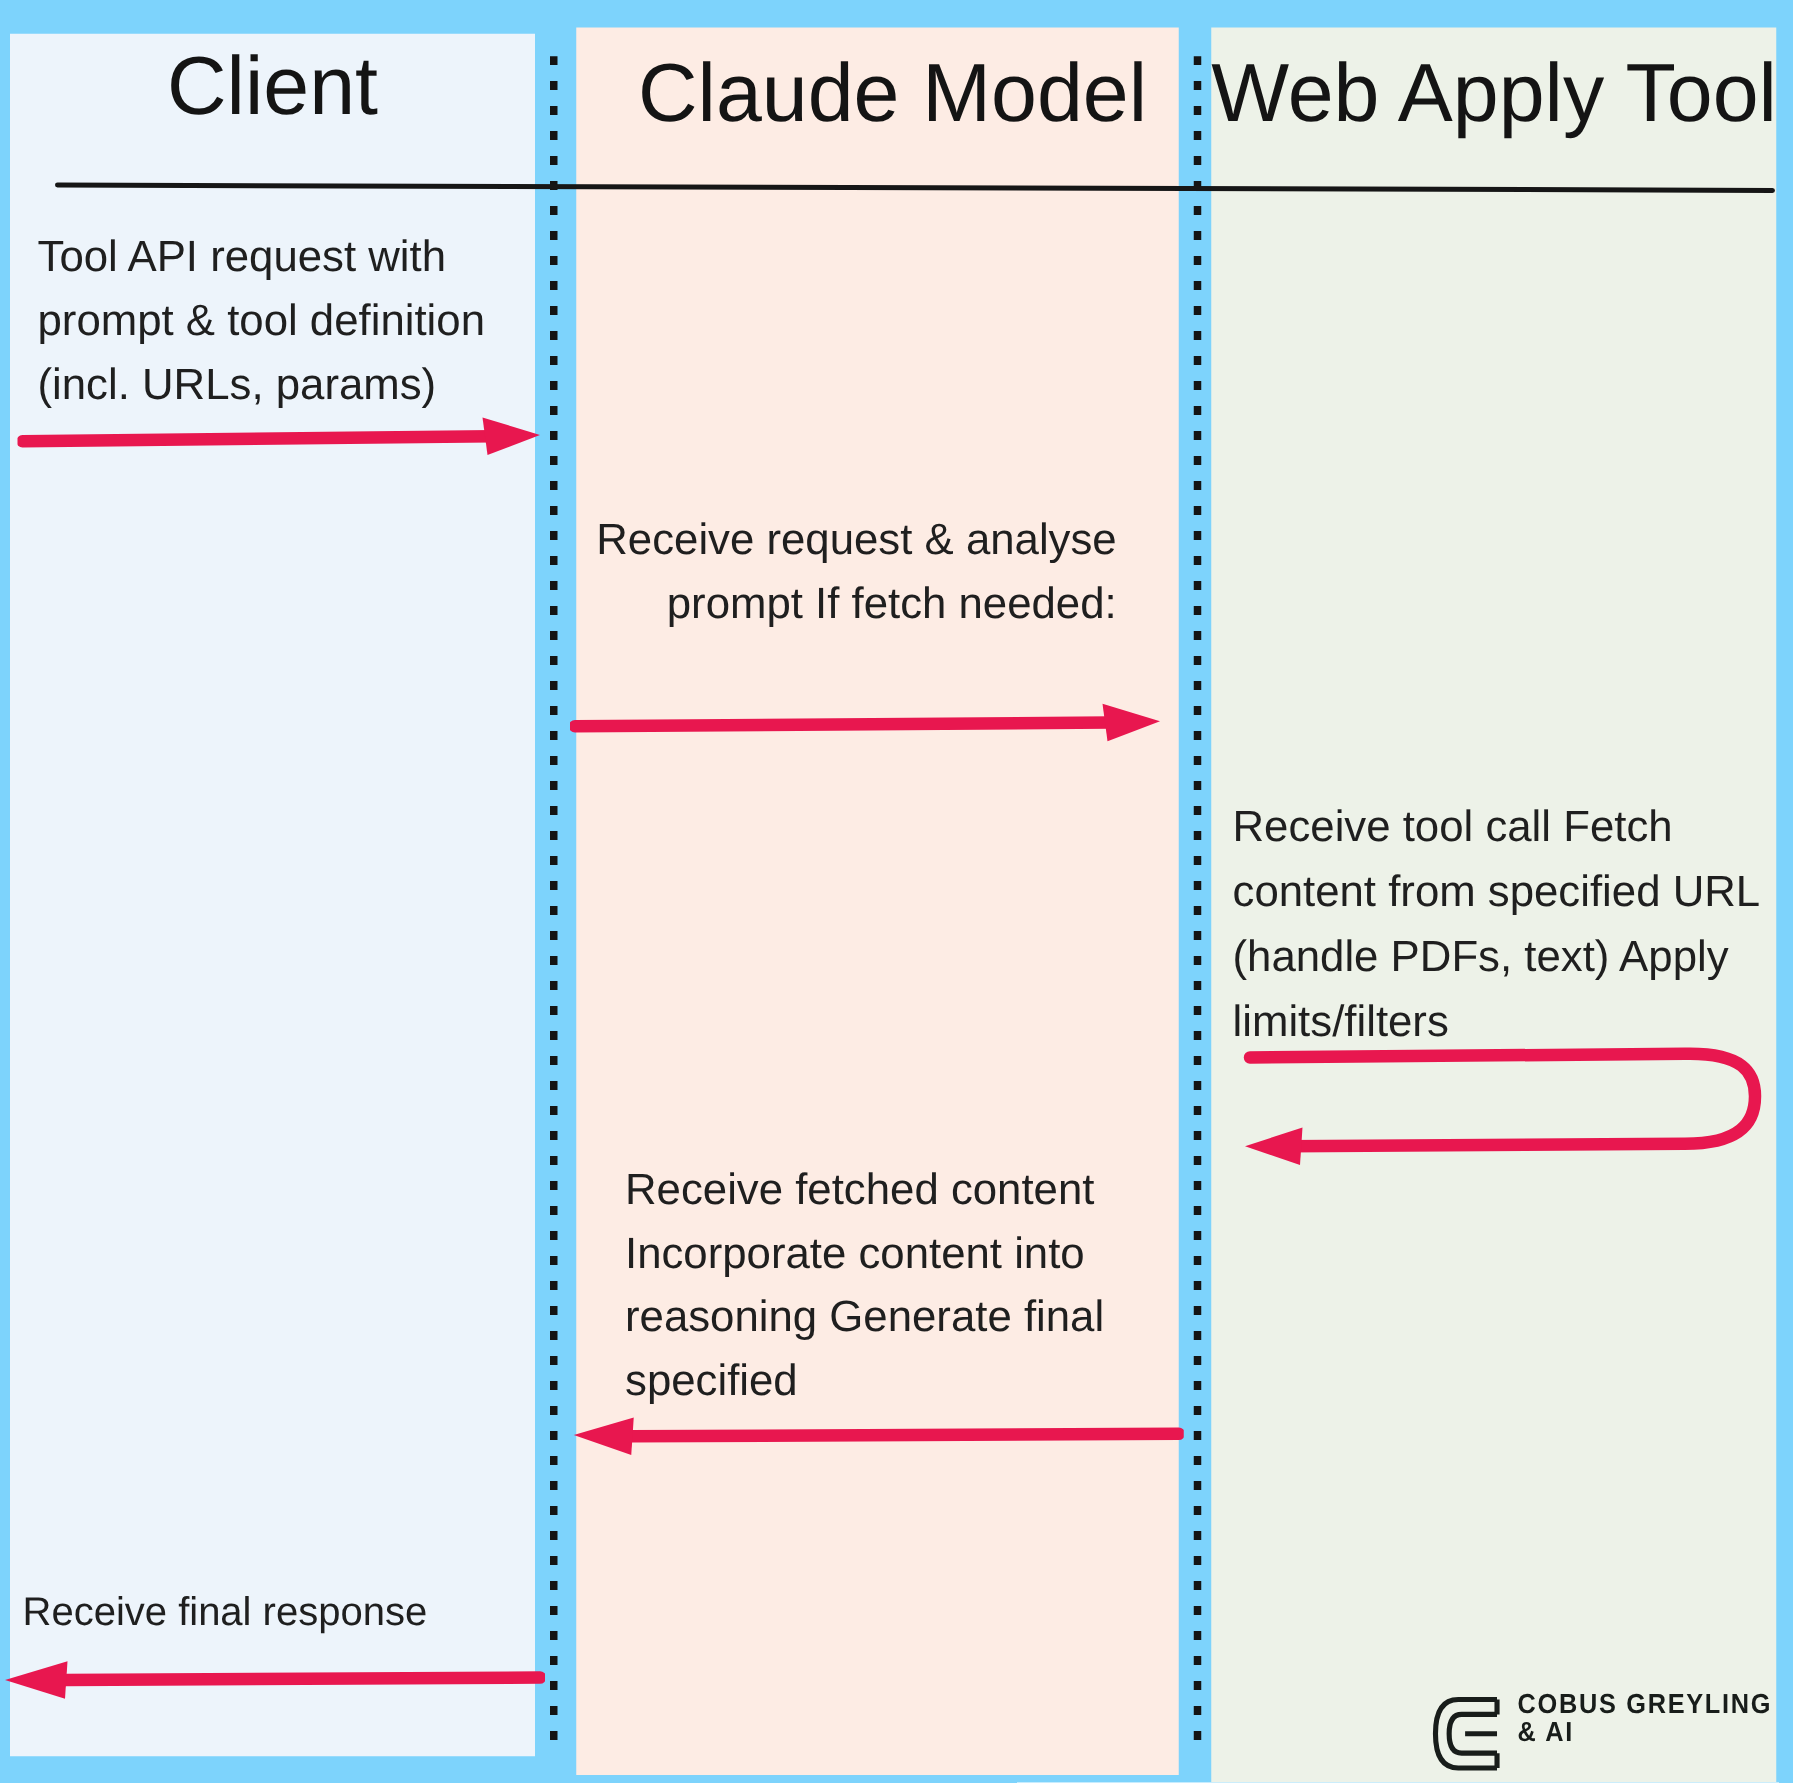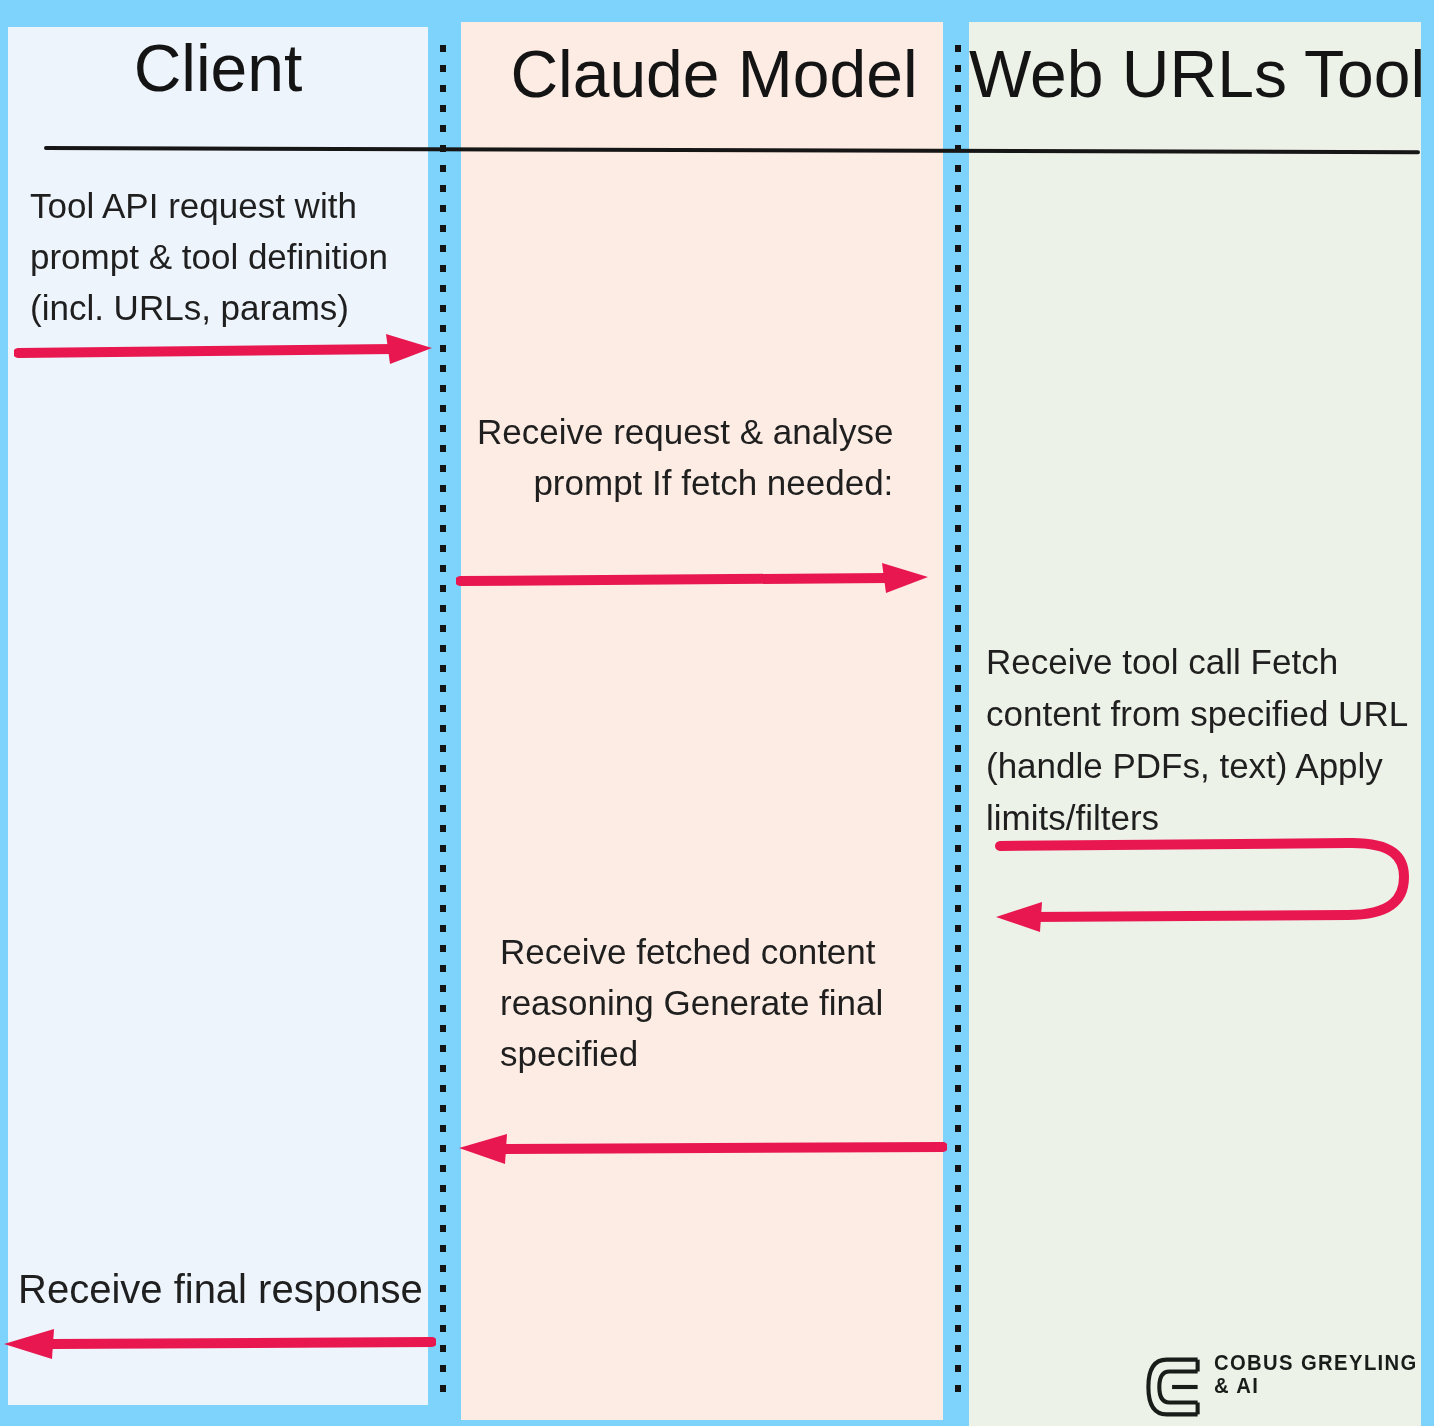--- a/index.html
+++ b/index.html
@@ -38,21 +38,21 @@
     background:#161616;border-radius:2px;
     transform:rotate(0.18deg);transform-origin:left center;
   }
 
   .msg{position:absolute;font-size:35px;line-height:51px;color:#1f1f1f;white-space:nowrap;}
   .msg .ln{display:block;}
   .msg-1{left:30px;top:180px;}
   .msg-2{left:477px;top:406px;text-align:right;}
   .msg-3{left:986px;top:636px;line-height:52px;}
   .msg-4{left:500px;top:926px;}
-  .msg-5{left:18px;top:1262px;font-size:40px;line-height:54px;}
+  .msg-5{left:18px;top:1262px;font-size:32px;line-height:54px;}
 
   .arrow{position:absolute;}
   .arrow svg{display:block;}
 
   .logo{
     position:absolute;left:1142px;top:1352px;width:286px;height:72px;
     display:flex;align-items:flex-start;color:#181d1a;
   }
   .logo-mark{width:62px;height:70px;flex:0 0 auto;}
   .logo-text{margin-left:10px;font-weight:700;letter-spacing:1.5px;line-height:1.04;
@@ -66,21 +66,21 @@
 
   <div class="lane lane-client"></div>
   <div class="lane lane-claude"></div>
   <div class="lane lane-fetch"></div>
 
   <div class="lifeline lifeline-1"></div>
   <div class="lifeline lifeline-2"></div>
 
   <div class="lane-header hd-client">Client</div>
   <div class="lane-header hd-claude">Claude Model</div>
-  <div class="lane-header hd-fetch">Web URLs Tool</div>
+  <div class="lane-header hd-fetch">Web Apply Tool</div>
 
   <div class="rule"></div>
 
   <div class="msg msg-1">
     <span class="ln">Tool API request with</span>
     <span class="ln">prompt &amp; tool definition</span>
     <span class="ln">(incl. URLs, params)</span>
   </div>
   <div class="arrow" style="left:14px;top:333px;">
     <svg width="420" height="36" viewBox="0 0 420 36">
@@ -108,20 +108,21 @@
   </div>
   <div class="arrow" style="left:992px;top:832px;">
     <svg width="422" height="104" viewBox="0 0 422 104">
       <path d="M 8,14 L 356,11 C 402,10 412,26 412,45 C 412,66 400,83 356,83 L 38,85" fill="none" stroke="#e8174f" stroke-width="10" stroke-linecap="round"></path>
       <polygon points="4,85 50,70 48,100" fill="#e8174f"></polygon>
     </svg>
   </div>
 
   <div class="msg msg-4">
     <span class="ln">Receive fetched content</span>
+    <span class="ln">Incorporate content into</span>
     <span class="ln">reasoning Generate final</span>
     <span class="ln">specified</span>
   </div>
   <div class="arrow" style="left:455px;top:1131px;">
     <svg width="492" height="36" viewBox="0 0 492 36">
       <line x1="488" y1="16" x2="50" y2="18" stroke="#e8174f" stroke-width="10" stroke-linecap="round"></line>
       <polygon points="4,17 52,3 50,33" fill="#e8174f"></polygon>
     </svg>
   </div>
 

